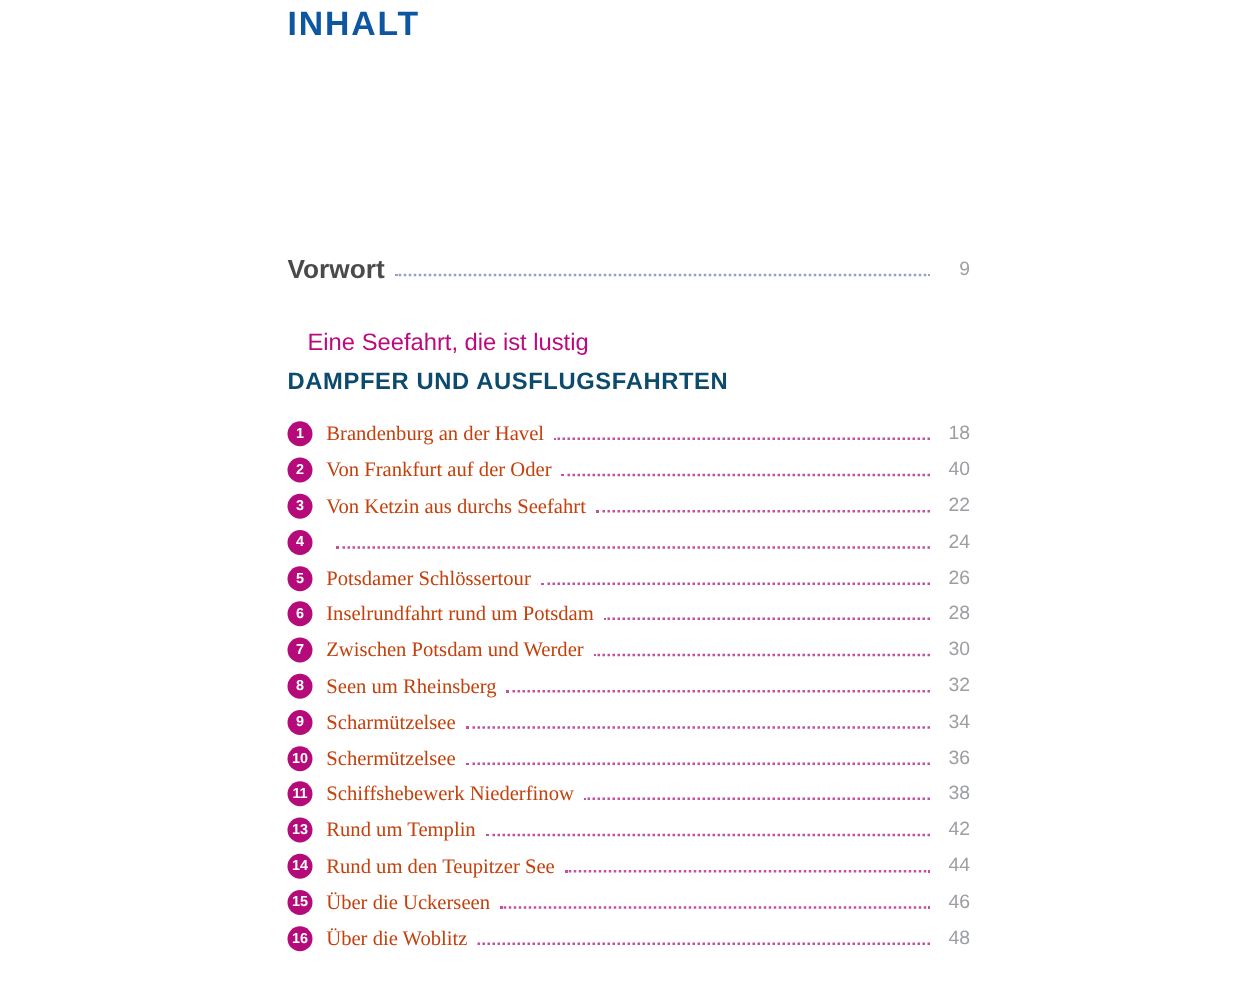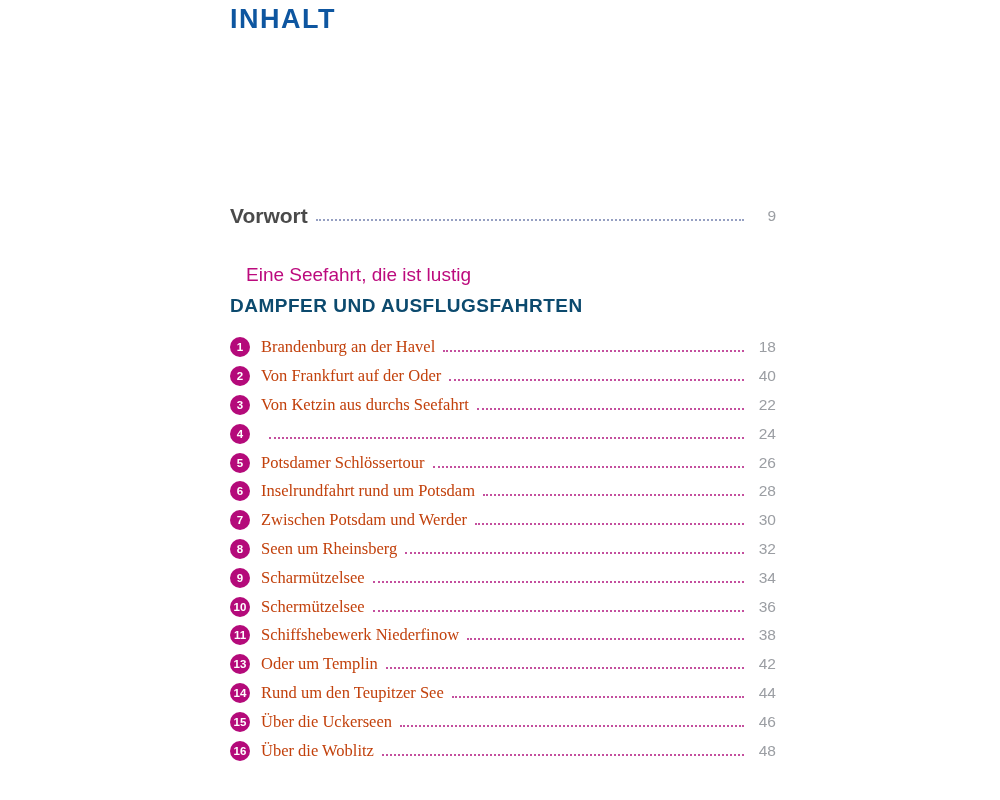--- a/index.html
+++ b/index.html
@@ -194,21 +194,21 @@
     <span class="pnum">36</span>
   </div>
         <div class="row toc-row">
     <span class="badge">11</span>
     <span class="entry-title">Schiffshebewerk Niederfinow</span>
     <span class="leader"></span>
     <span class="pnum">38</span>
   </div>
         <div class="row toc-row">
     <span class="badge">13</span>
-    <span class="entry-title">Oder um Templin</span>
+    <span class="entry-title">Rund um Templin</span>
     <span class="leader"></span>
     <span class="pnum">42</span>
   </div>
         <div class="row toc-row">
     <span class="badge">14</span>
     <span class="entry-title">Rund um den Teupitzer See</span>
     <span class="leader"></span>
     <span class="pnum">44</span>
   </div>
         <div class="row toc-row">

